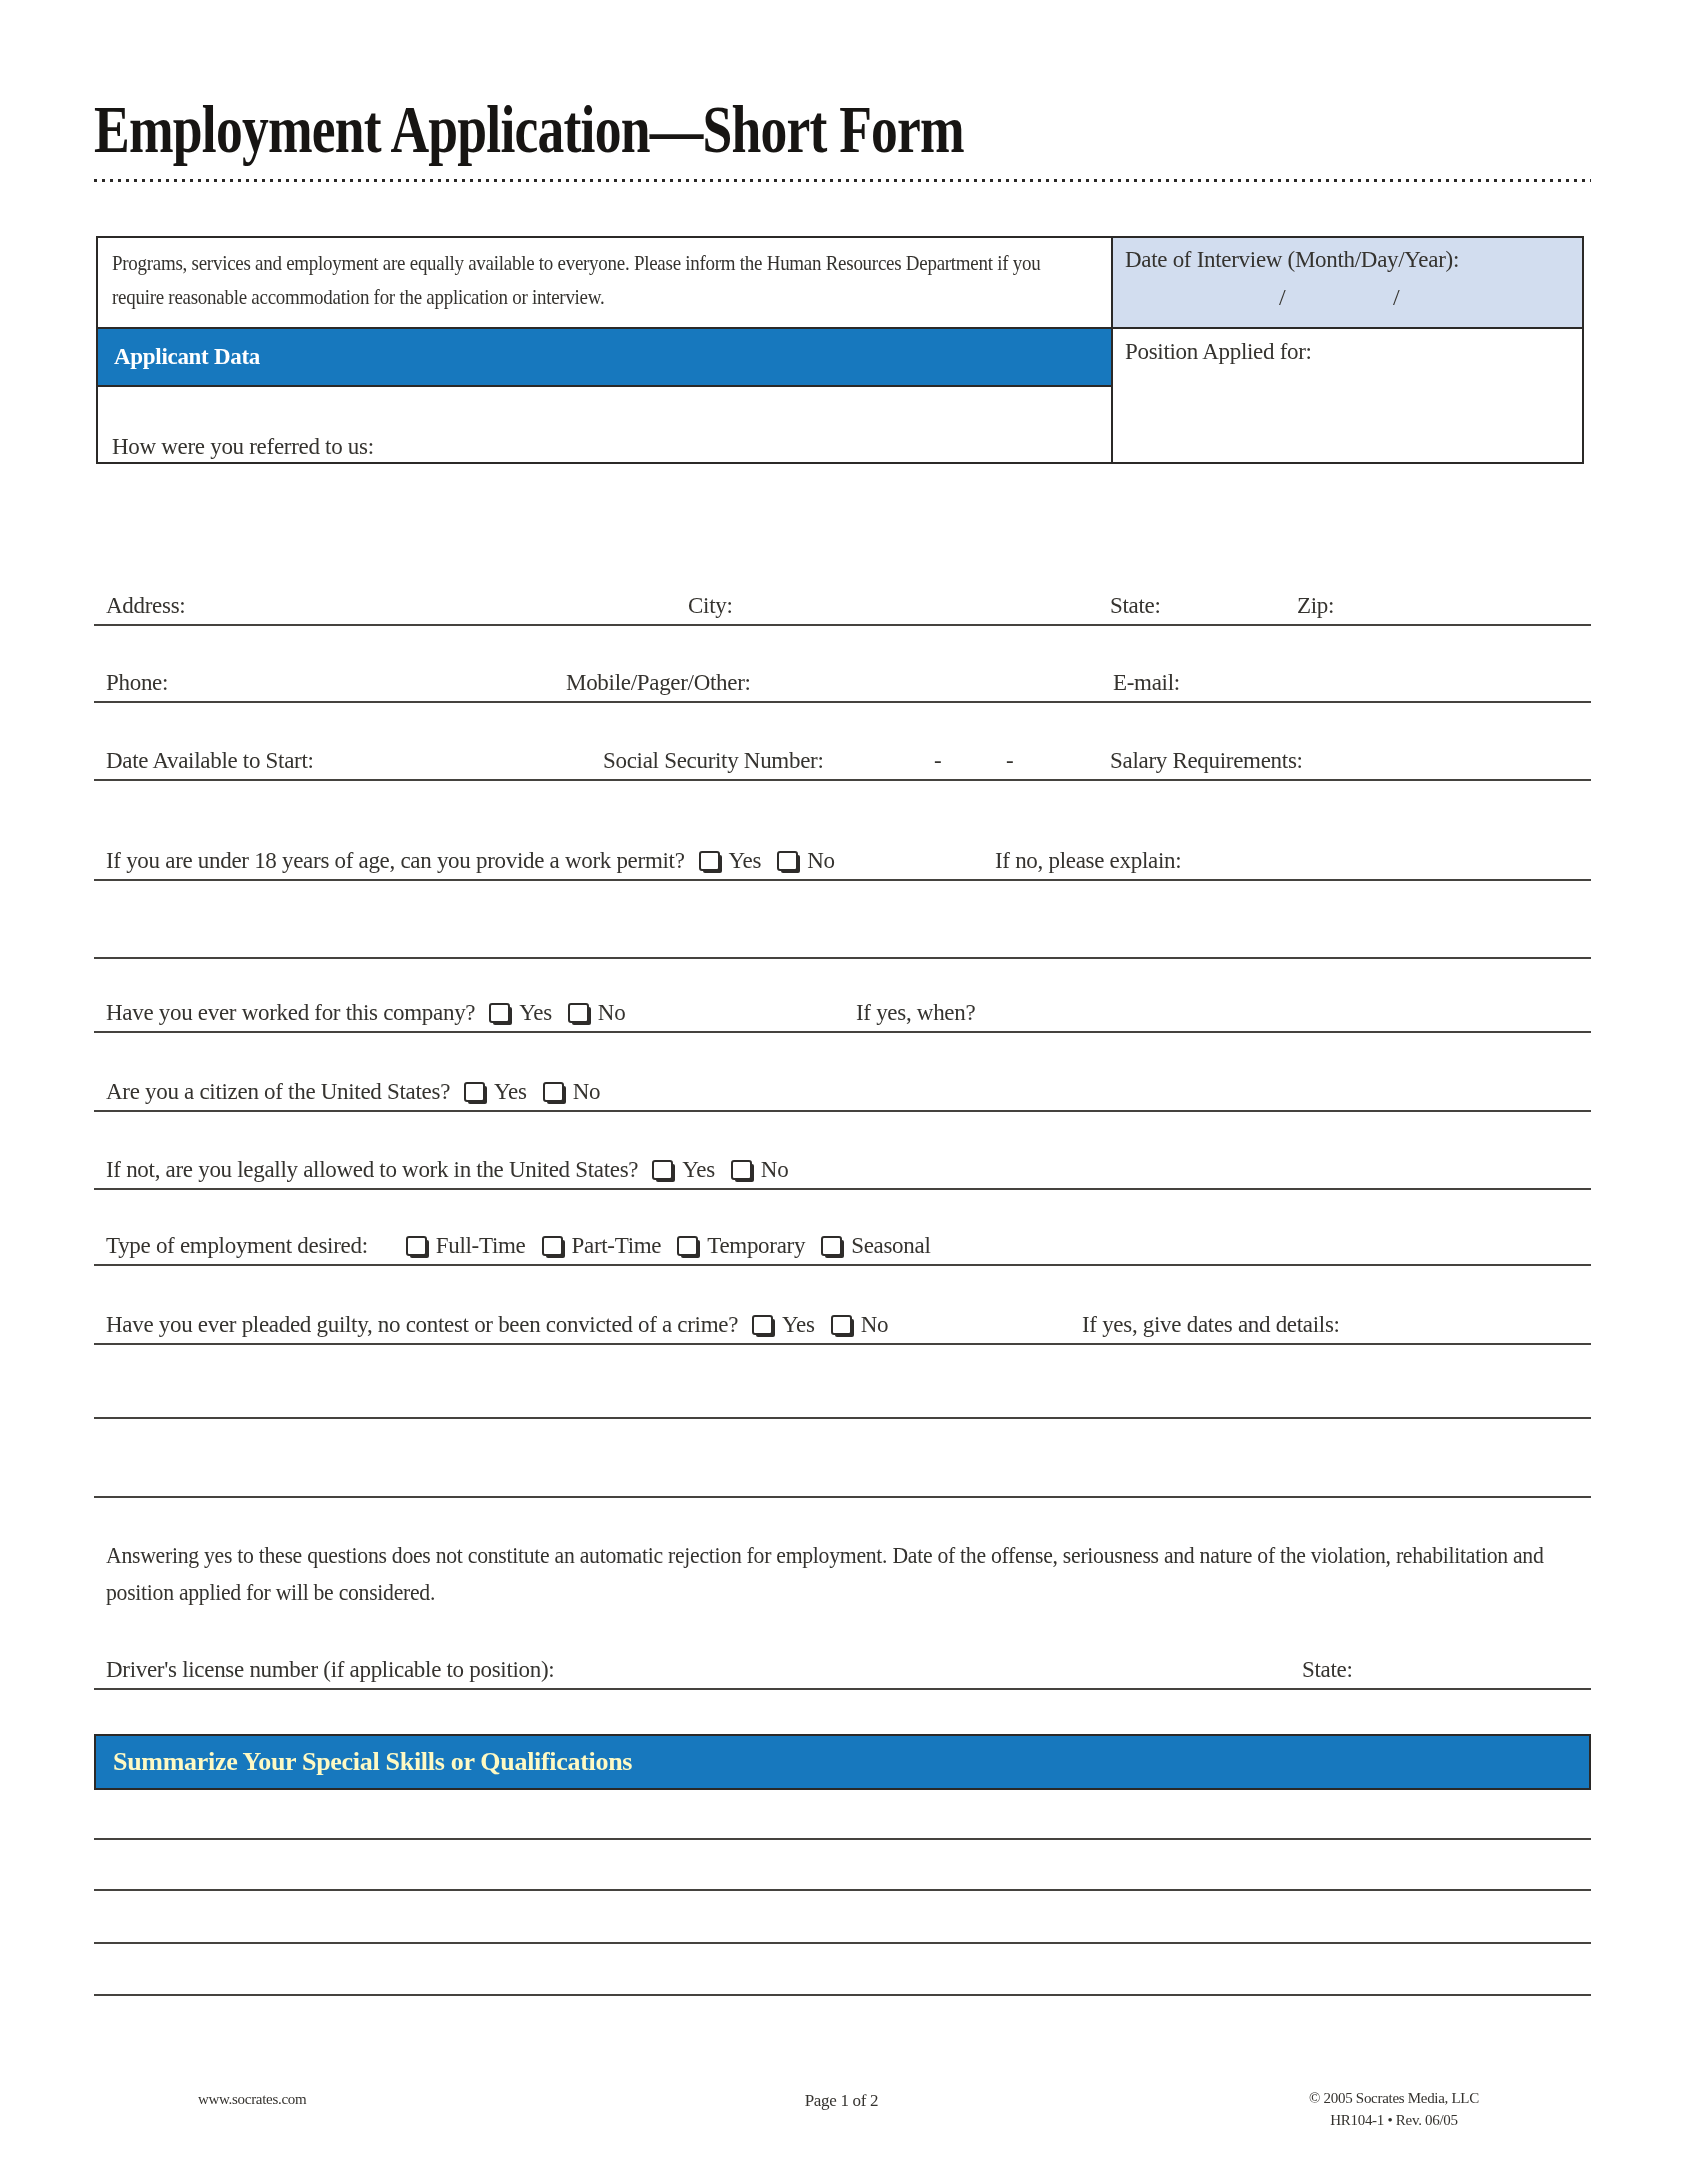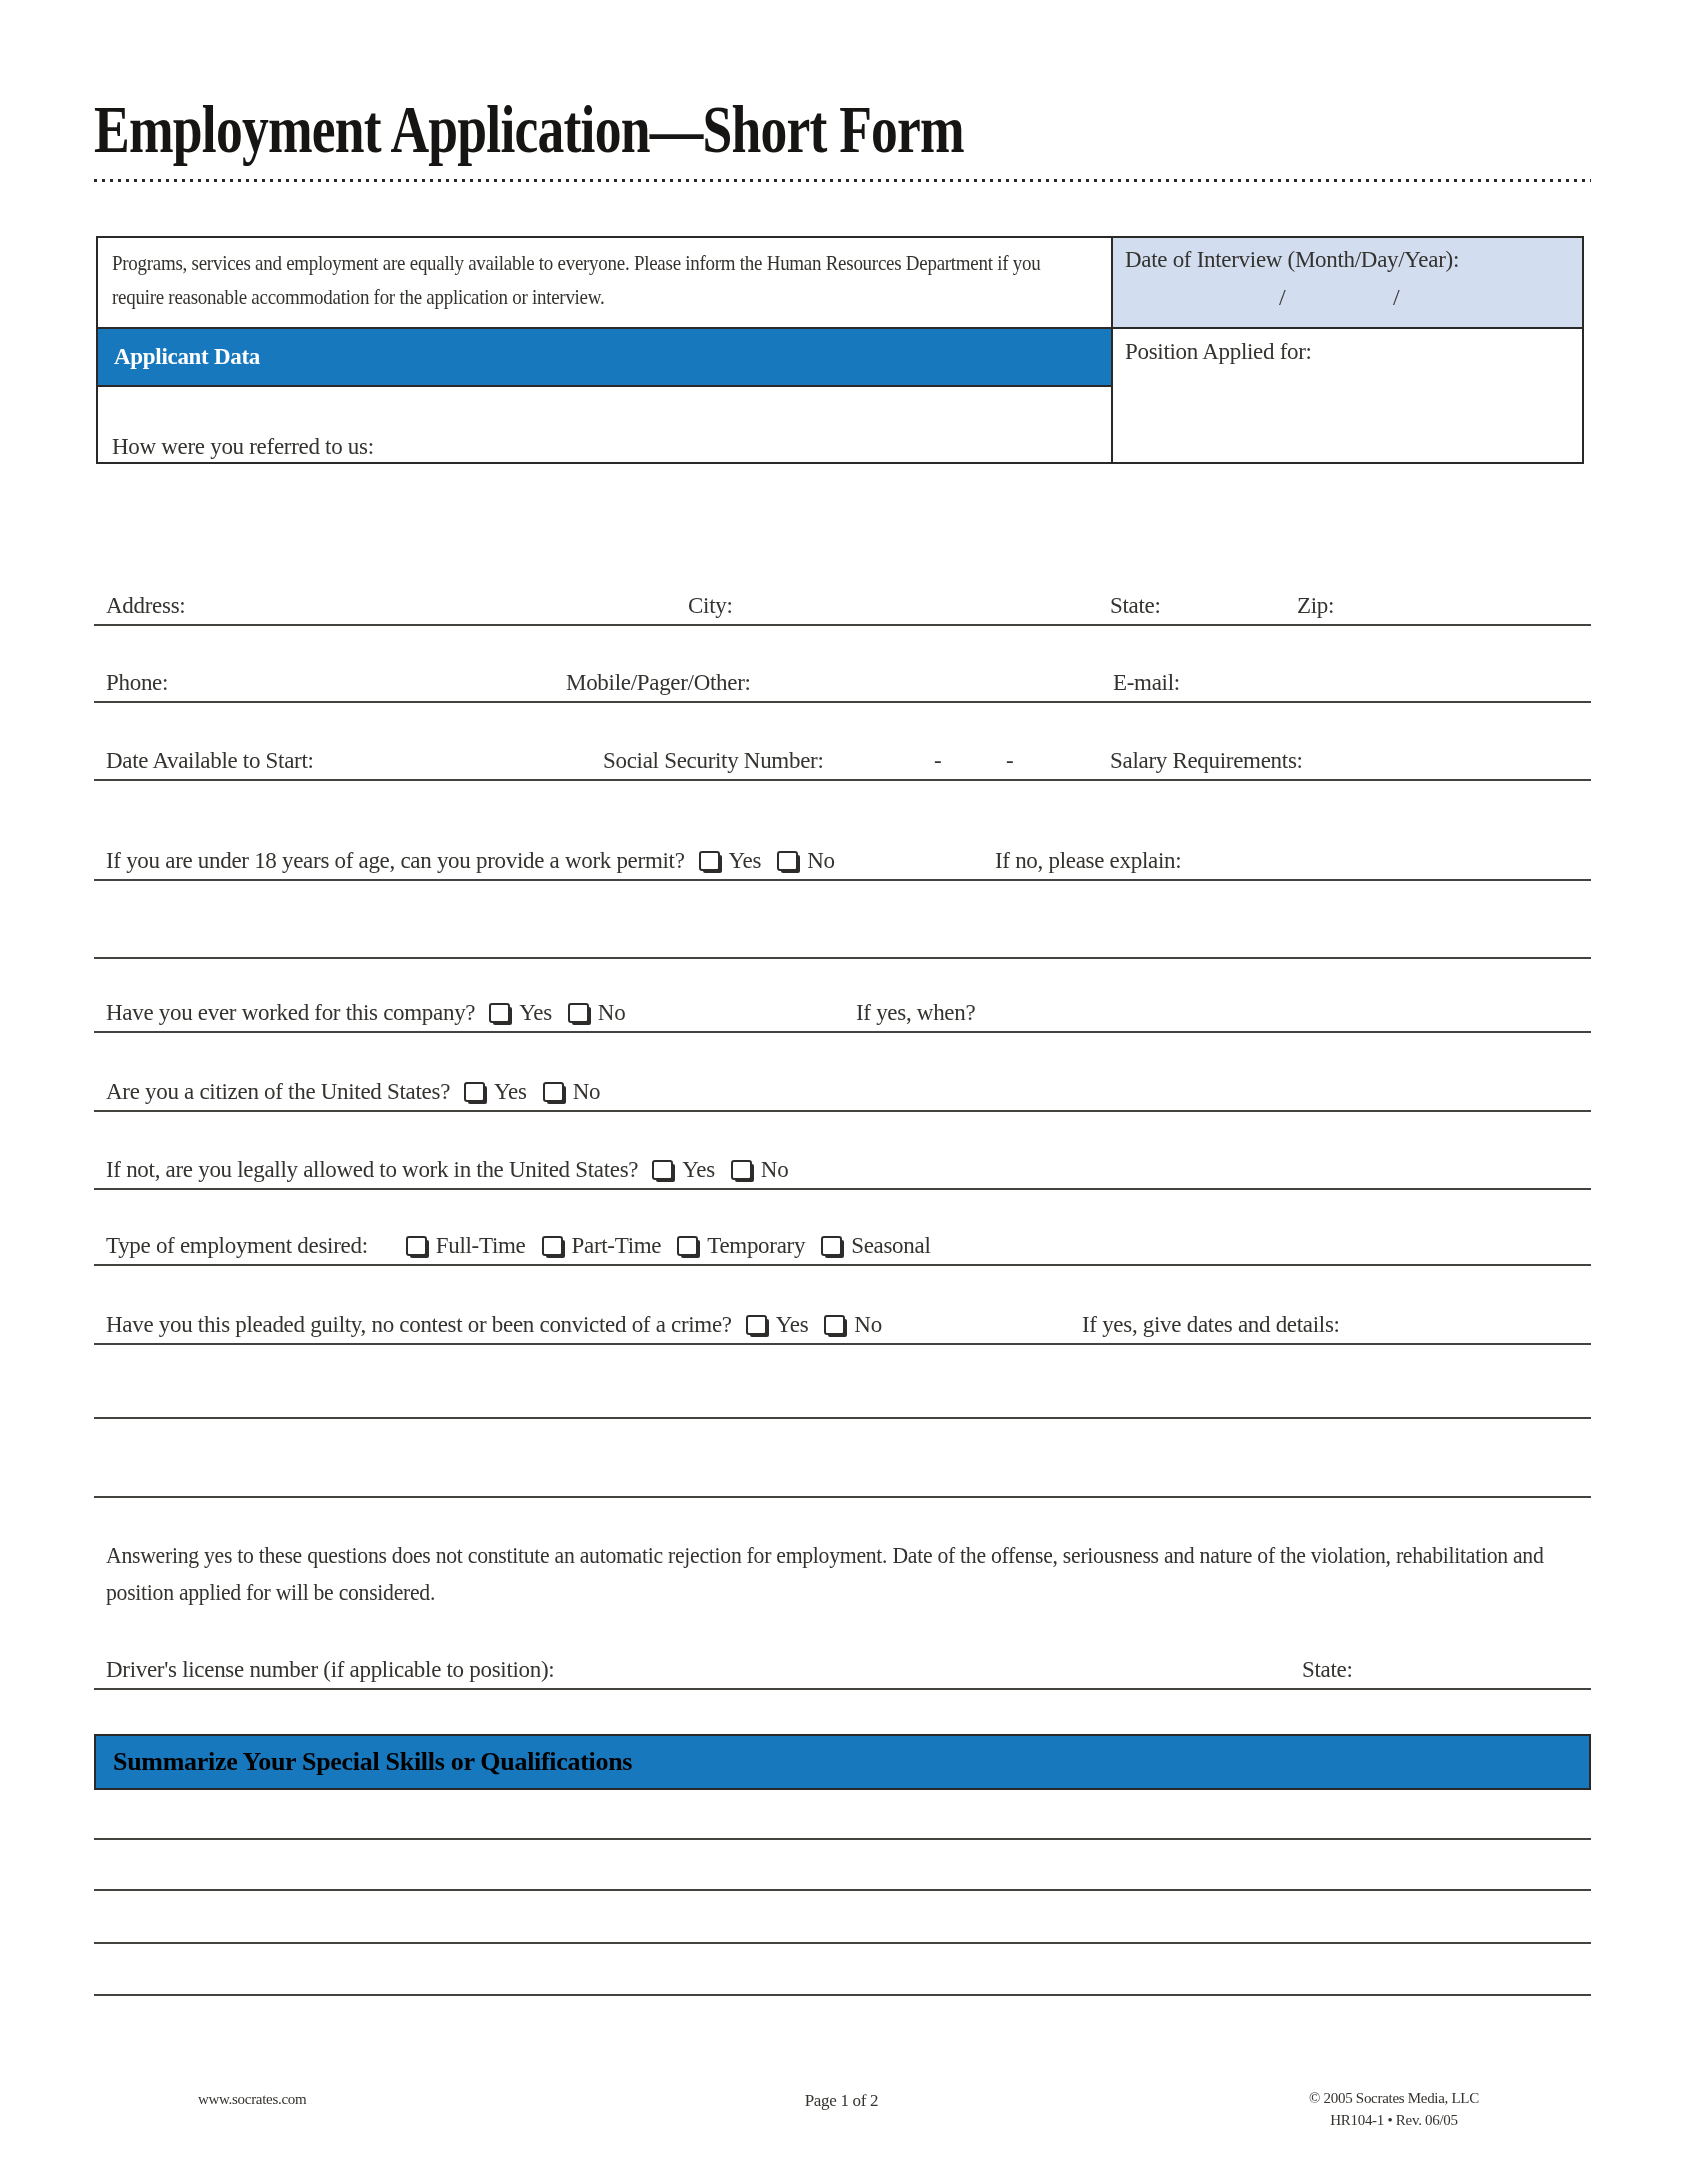--- a/index.html
+++ b/index.html
@@ -54,21 +54,21 @@
   
   .note{
     position:absolute;top:1537px;left:106px;margin:0;
     width:1564px;font-size:23px;line-height:37px;
     transform:scaleX(0.945);transform-origin:0 0;
   }
   
   .skills{
     position:absolute;top:1734px;left:94px;width:1497px;height:56px;
     background:var(--header-blue);border:2px solid var(--border);box-sizing:border-box;
-    color:#000000;font-weight:bold;font-size:26px;display:flex;align-items:center;padding-left:17px;
+    color:#fef9c3;font-weight:bold;font-size:26px;display:flex;align-items:center;padding-left:17px;
   }
   
   .f-site{position:absolute;left:198px;top:2091px;font-size:15px;}
   .f-page{position:absolute;left:0;top:2091px;width:1683px;text-align:center;font-size:17px;}
   .f-right{position:absolute;left:1295px;top:2087px;width:198px;text-align:center;font-size:15px;line-height:22px;}
 </style>
 </head>
 <body>
 
 <div class="page">
@@ -159,21 +159,21 @@
     <span>Full-Time</span>
     <span class="cb"></span>
     <span>Part-Time</span>
     <span class="cb"></span>
     <span>Temporary</span>
     <span class="cb"></span>
     <span>Seasonal</span>
   </div>
 
   <div class="row" style="top:1299px">
-    <span>Have you this pleaded guilty, no contest or been convicted of a crime?</span>
+    <span>Have you ever pleaded guilty, no contest or been convicted of a crime?</span>
     <span class="cb first"></span>
     <span>Yes</span>
     <span class="cb"></span>
     <span>No</span>
     <span class="abs" style="left:988px">If yes, give dates and details:</span>
   </div>
   <div class="row" style="top:1373px"></div>
   <div class="row" style="top:1452px"></div>
 
   <p class="note">Answering yes to these questions does not constitute an automatic rejection for employment. Date of the offense, seriousness and nature of the violation, rehabilitation and position applied for will be considered.</p>

